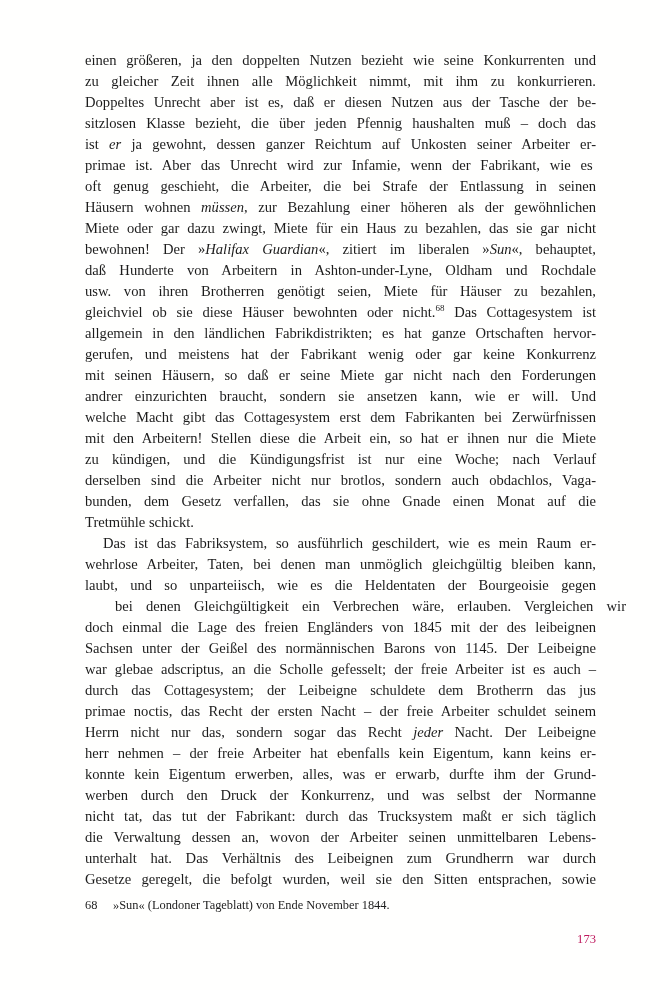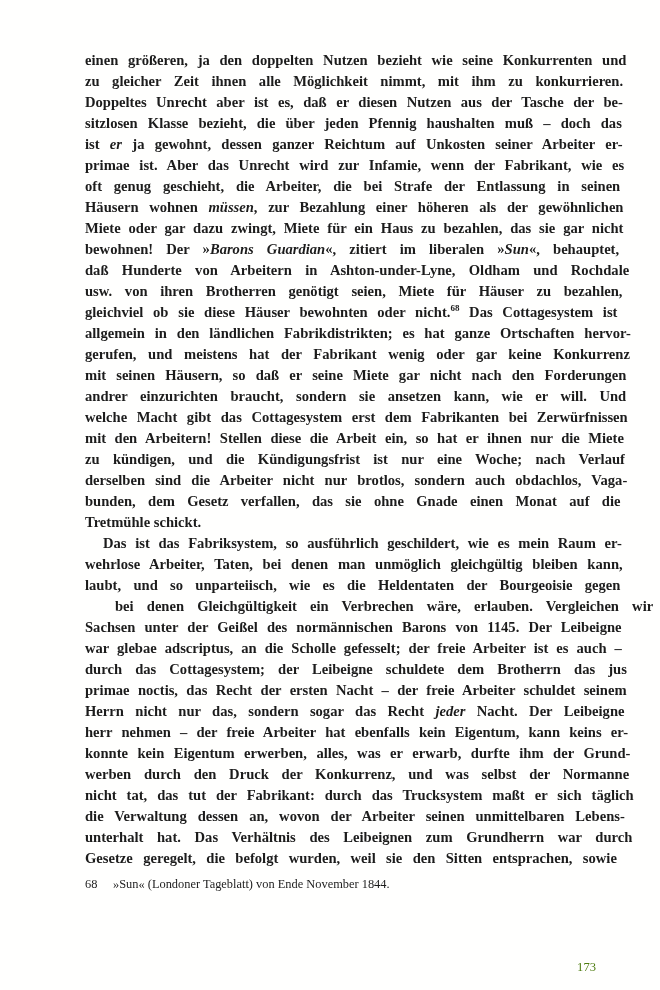--- a/index.html
+++ b/index.html
@@ -10,21 +10,21 @@
   .page {
     position: relative;
     width: 660px;
     height: 990px;
     background: #fffffe;
     box-sizing: border-box;
     padding: 50px 64px 0 85px;
     color: #1c1c1c;
     overflow: hidden;
   }
-  .body-text { width: 511px; font-weight: bold; }
+  .body-text { width: 511px; }
   .line {
     line-height: 21px;
     font-size: 14.6px;
     white-space: nowrap;
     overflow: visible;
   }
   .line.indent { padding-left: 18px; }
   .line em { font-style: italic; }
   .line sup {
     font-size: 9px;
@@ -39,62 +39,63 @@
     display: flex;
     width: 511px;
   }
   .fn-marker {
     flex: 0 0 28px;
     display: inline-block;
   }
   .fn-text { flex: 1 1 auto; }
   .page-number {
     position: absolute;
-    top: 960px;
+    top: 932px;
     right: 64px;
     font-size: 12.6px;
-    color: #4d7c0f;
+    color: #be185d;
   }
 </style>
 </head>
 <body>
 
 <div class="page">
 
   <div class="body-text">
       <div>
         <div class="line"><span class="ln" style="word-spacing: 5.99688px;">einen größeren, ja den doppelten Nutzen bezieht wie seine Konkurrenten und</span></div>
         <div class="line"><span class="ln" style="word-spacing: 8.87031px;">zu gleicher Zeit ihnen alle Möglichkeit nimmt, mit ihm zu konkurrieren.</span></div>
         <div class="line"><span class="ln" style="word-spacing: 5.80409px;">Doppeltes Unrecht aber ist es, daß er diesen Nutzen aus der Tasche der be-</span></div>
         <div class="line"><span class="ln" style="word-spacing: 6.44176px;">sitzlosen Klasse bezieht, die über jeden Pfennig haushalten muß – doch das</span></div>
         <div class="line"><span class="ln" style="word-spacing: 6.61648px;">ist <em>er</em> ja gewohnt, dessen ganzer Reichtum auf Unkosten seiner Arbeiter er-</span></div>
         <div class="line"><span class="ln" style="word-spacing: 6.14323px;">primae ist. Aber das Unrecht wird zur Infamie, wenn der Fabrikant, wie es</span></div>
         <div class="line"><span class="ln" style="word-spacing: 8.15483px;">oft genug geschieht, die Arbeiter, die bei Strafe der Entlassung in seinen</span></div>
         <div class="line"><span class="ln" style="word-spacing: 6.97396px;">Häusern wohnen <em>müssen</em>, zur Bezahlung einer höheren als der gewöhnlichen</span></div>
         <div class="line"><span class="ln" style="word-spacing: 4.19643px;">Miete oder gar dazu zwingt, Miete für ein Haus zu bezahlen, das sie gar nicht</span></div>
-        <div class="line"><span class="ln" style="word-spacing: 9.48047px;">bewohnen! Der »<em>Barons Guardian</em>«, zitiert im liberalen »<em>Sun</em>«, behauptet,</span></div>
+        <div class="line"><span class="ln" style="word-spacing: 9.48047px;">bewohnen! Der »<em>Halifax Guardian</em>«, zitiert im liberalen »<em>Sun</em>«, behauptet,</span></div>
         <div class="line"><span class="ln" style="word-spacing: 9.65234px;">daß Hunderte von Arbeitern in Ashton-under-Lyne, Oldham und Rochdale</span></div>
         <div class="line"><span class="ln" style="word-spacing: 9.00781px;">usw. von ihren Brotherren genötigt seien, Miete für Häuser zu bezahlen,</span></div>
         <div class="line"><span class="ln" style="word-spacing: 6.0625px;">gleichviel ob sie diese Häuser bewohnten oder nicht.<sup>68</sup> Das Cottagesystem ist</span></div>
         <div class="line"><span class="ln" style="word-spacing: 6.15451px;">allgemein in den ländlichen Fabrikdistrikten; es hat ganze Ortschaften hervor-</span></div>
         <div class="line"><span class="ln" style="word-spacing: 7.94062px;">gerufen, und meistens hat der Fabrikant wenig oder gar keine Konkurrenz</span></div>
         <div class="line"><span class="ln" style="word-spacing: 6.48177px;">mit seinen Häusern, so daß er seine Miete gar nicht nach den Forderungen</span></div>
         <div class="line"><span class="ln" style="word-spacing: 8.91563px;">andrer einzurichten braucht, sondern sie ansetzen kann, wie er will. Und</span></div>
         <div class="line"><span class="ln" style="word-spacing: 5.9375px;">welche Macht gibt das Cottagesystem erst dem Fabrikanten bei Zerwürfnissen</span></div>
         <div class="line"><span class="ln" style="word-spacing: 4.80134px;">mit den Arbeitern! Stellen diese die Arbeit ein, so hat er ihnen nur die Miete</span></div>
         <div class="line"><span class="ln" style="word-spacing: 9.64687px;">zu kündigen, und die Kündigungsfrist ist nur eine Woche; nach Verlauf</span></div>
         <div class="line"><span class="ln" style="word-spacing: 6.54531px;">derselben sind die Arbeiter nicht nur brotlos, sondern auch obdachlos, Vaga-</span></div>
         <div class="line"><span class="ln" style="word-spacing: 8.69318px;">bunden, dem Gesetz verfallen, das sie ohne Gnade einen Monat auf die</span></div>
         <div class="line no-justify"><span class="ln">Tretmühle schickt.</span></div>
       </div>
       <div>
         <div class="line indent"><span class="ln" style="word-spacing: 5.0142px;">Das ist das Fabriksystem, so ausführlich geschildert, wie es mein Raum er-</span></div>
         <div class="line"><span class="ln" style="word-spacing: 6.01215px;">wehrlose Arbeiter, Taten, bei denen man unmöglich gleichgültig bleiben kann,</span></div>
         <div class="line"><span class="ln" style="word-spacing: 8.65469px;">laubt, und so unparteiisch, wie es die Heldentaten der Bourgeoisie gegen</span></div>
         <div class="line"><span class="ln" style="word-spacing: 9.47266px; margin-left: 30px;">bei denen Gleichgültigkeit ein Verbrechen wäre, erlauben. Vergleichen wir</span></div>
+        <div class="line"><span class="ln" style="word-spacing: 5.29948px;">doch einmal die Lage des freien Engländers von 1845 mit der des leibeignen</span></div>
         <div class="line"><span class="ln" style="word-spacing: 5.47969px;">Sachsen unter der Geißel des normännischen Barons von 1145. Der Leibeigne</span></div>
         <div class="line"><span class="ln" style="word-spacing: 4.33293px;">war glebae adscriptus, an die Scholle gefesselt; der freie Arbeiter ist es auch –</span></div>
         <div class="line"><span class="ln" style="word-spacing: 9.44965px;">durch das Cottagesystem; der Leibeigne schuldete dem Brotherrn das jus</span></div>
         <div class="line"><span class="ln" style="word-spacing: 4.66016px;">primae noctis, das Recht der ersten Nacht – der freie Arbeiter schuldet seinem</span></div>
         <div class="line"><span class="ln" style="word-spacing: 7.73295px;">Herrn nicht nur das, sondern sogar das Recht <em>jeder</em> Nacht. Der Leibeigne</span></div>
         <div class="line"><span class="ln" style="word-spacing: 5.49609px;">herr nehmen – der freie Arbeiter hat ebenfalls kein Eigentum, kann keins er-</span></div>
         <div class="line"><span class="ln" style="word-spacing: 5.85653px;">konnte kein Eigentum erwerben, alles, was er erwarb, durfte ihm der Grund-</span></div>
         <div class="line"><span class="ln" style="word-spacing: 9.075px;">werben durch den Druck der Konkurrenz, und was selbst der Normanne</span></div>
         <div class="line"><span class="ln" style="word-spacing: 6.27474px;">nicht tat, das tut der Fabrikant: durch das Trucksystem maßt er sich täglich</span></div>
         <div class="line"><span class="ln" style="word-spacing: 7.27604px;">die Verwaltung dessen an, wovon der Arbeiter seinen unmittelbaren Lebens-</span></div>

